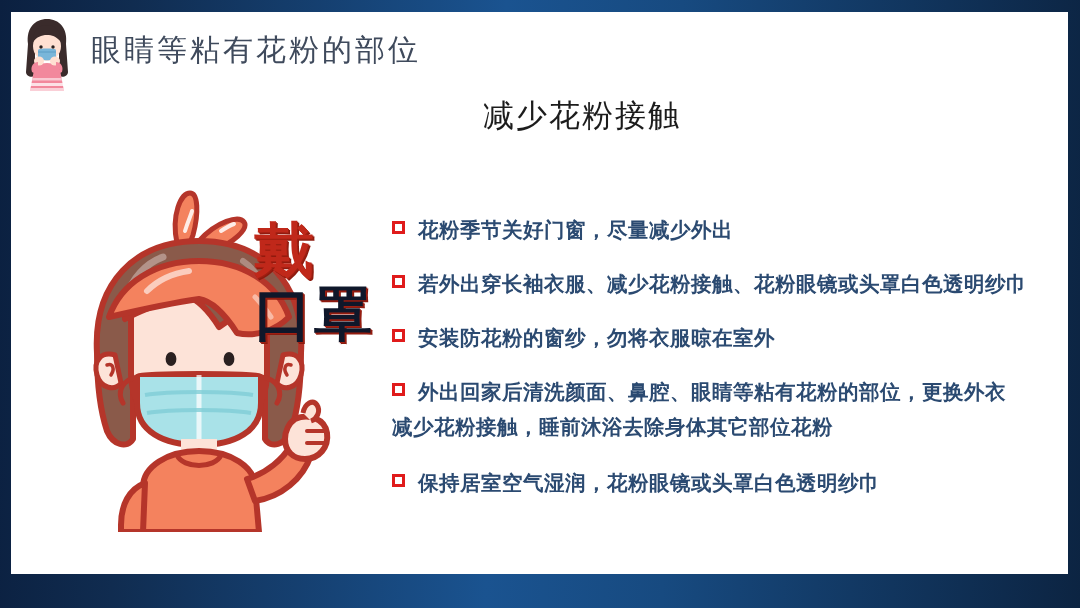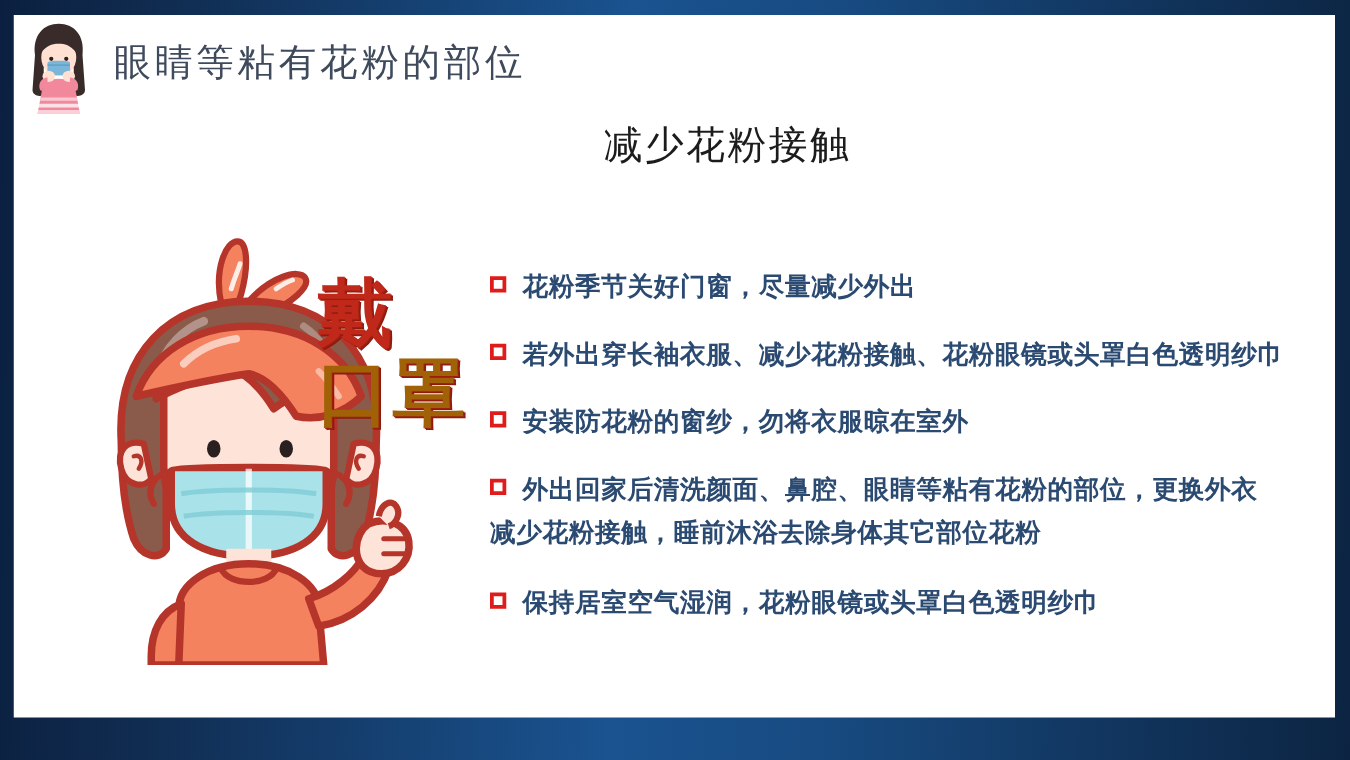--- a/index.html
+++ b/index.html
@@ -263,21 +263,21 @@
         <path d="M248 256 L266 256" stroke="#b5352a" stroke-width="4" stroke-linecap="round"></path>
       </svg>
     </div>
 
     <div id="mask-word">
       <div style="font-family:'Liberation Serif','DejaVu Serif',serif;font-weight:bold;
                   font-size:60px;line-height:62px;color:#c0281a;
                   text-shadow:1px 1px 0 #9e1f12, 2px 2px 0 #8c1a0e;
                   letter-spacing:2px;">戴</div>
       <div style="font-family:'Liberation Serif','DejaVu Serif',serif;font-weight:bold;
-                  font-size:58px;line-height:66px;color:#a16207;
+                  font-size:58px;line-height:66px;color:#0f172a;
                   text-shadow:1px 1px 0 #9e1f12, 2px 2px 0 #8c1a0e;
                   letter-spacing:2px;">口罩</div>
     </div>
 
     <div id="bullets">
 
       <div class="bullet-row">
         <span class="bullet-marker"></span>
         <span class="bullet-text">花粉季节关好门窗，尽量减少外出</span>
       </div>

